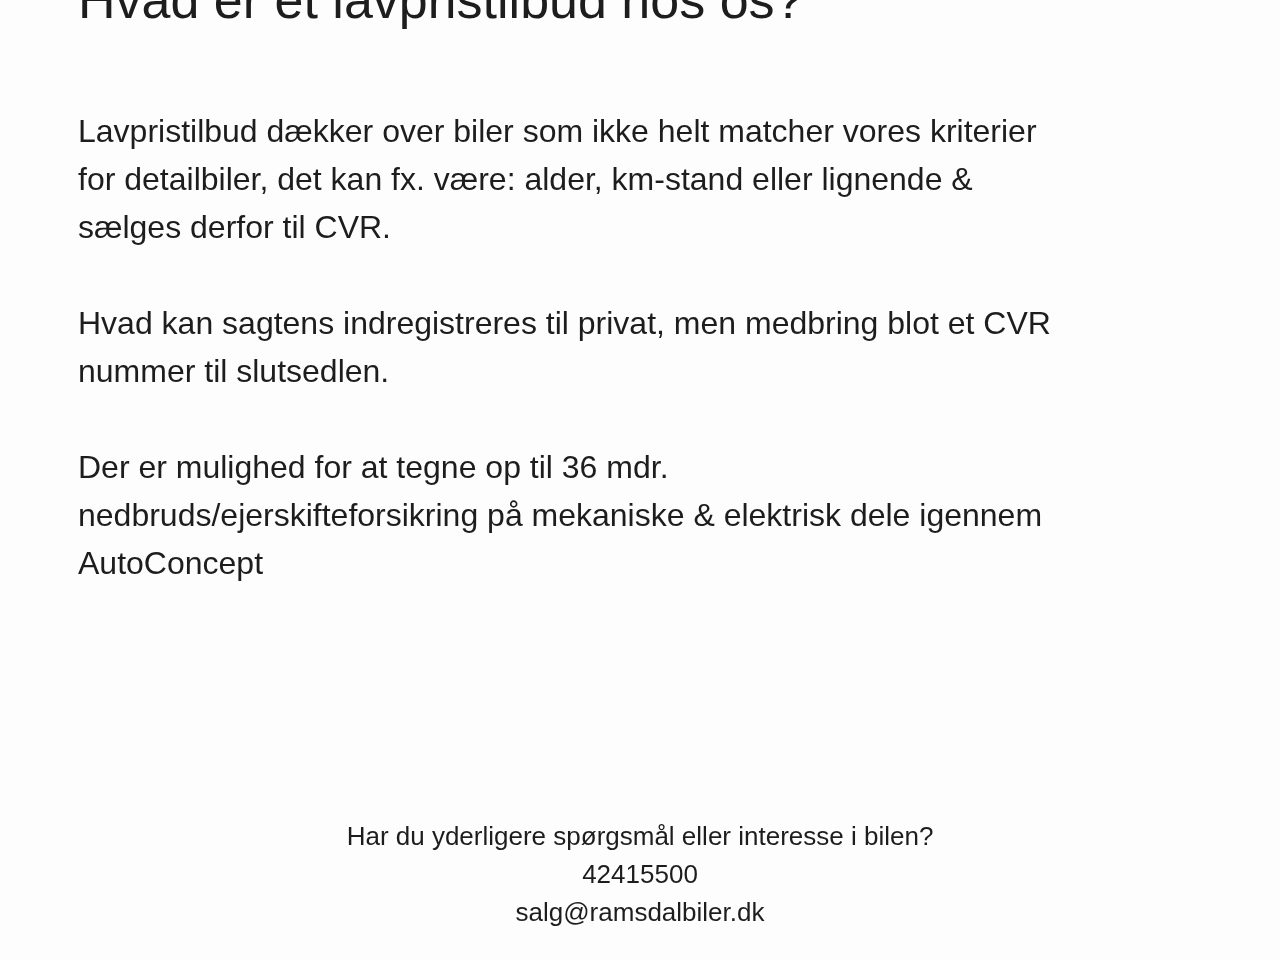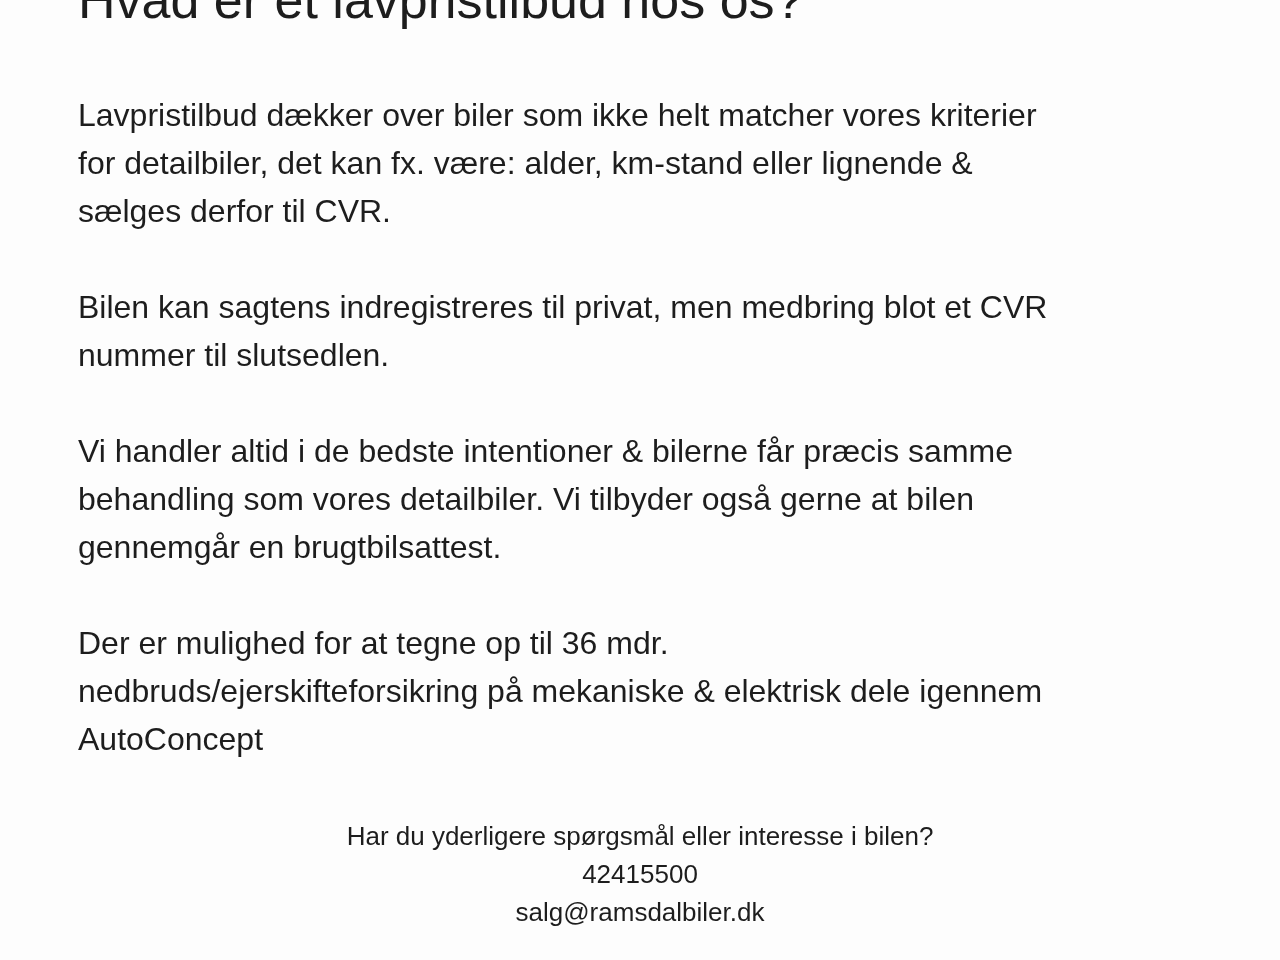--- a/index.html
+++ b/index.html
@@ -36,21 +36,21 @@
   .content {
     position: absolute;
     top: 91px;
     left: 78px;
     width: 1140px;
     font-size: 32px;
     line-height: 48px;
     font-weight: 400;
   }
   .content p {
-    margin: 0 0 48px 0;
+    margin: 16px 0 48px 0;
     white-space: pre;        
   }
   .contact {
     position: absolute;
     top: 817px;
     left: 0;
     width: 1280px;
     text-align: center;
     font-size: 26px;
     line-height: 38px;
@@ -64,25 +64,22 @@
 <body style="background: rgb(253, 253, 253); color: rgb(29, 29, 29);">
 
 <div class="canvas">
 
   <h1 class="heading">Hvad er et lavpristilbud hos os?</h1>
 
   <main class="content">
     <p>Lavpristilbud dækker over biler som ikke helt matcher vores kriterier
 for detailbiler, det kan fx. være: alder, km-stand eller lignende &amp;
 sælges derfor til CVR.</p>
-    <p>Bilen kan sagtens indregistreres til privat, men medbring blot et CVR
+    <p>Hvad kan sagtens indregistreres til privat, men medbring blot et CVR
 nummer til slutsedlen.</p>
-    <p>Vi handler altid i de bedste intentioner &amp; bilerne får præcis samme
-behandling som vores detailbiler. Vi tilbyder også gerne at bilen
-gennemgår en brugtbilsattest.</p>
     <p>Der er mulighed for at tegne op til 36 mdr.
 nedbruds/ejerskifteforsikring på mekaniske &amp; elektrisk dele igennem
 AutoConcept</p>
   </main>
 
   <footer class="contact">
     <div>Har du yderligere spørgsmål eller interesse i bilen?</div>
     <div>42415500</div>
     <div>salg@ramsdalbiler.dk</div>
   </footer>

